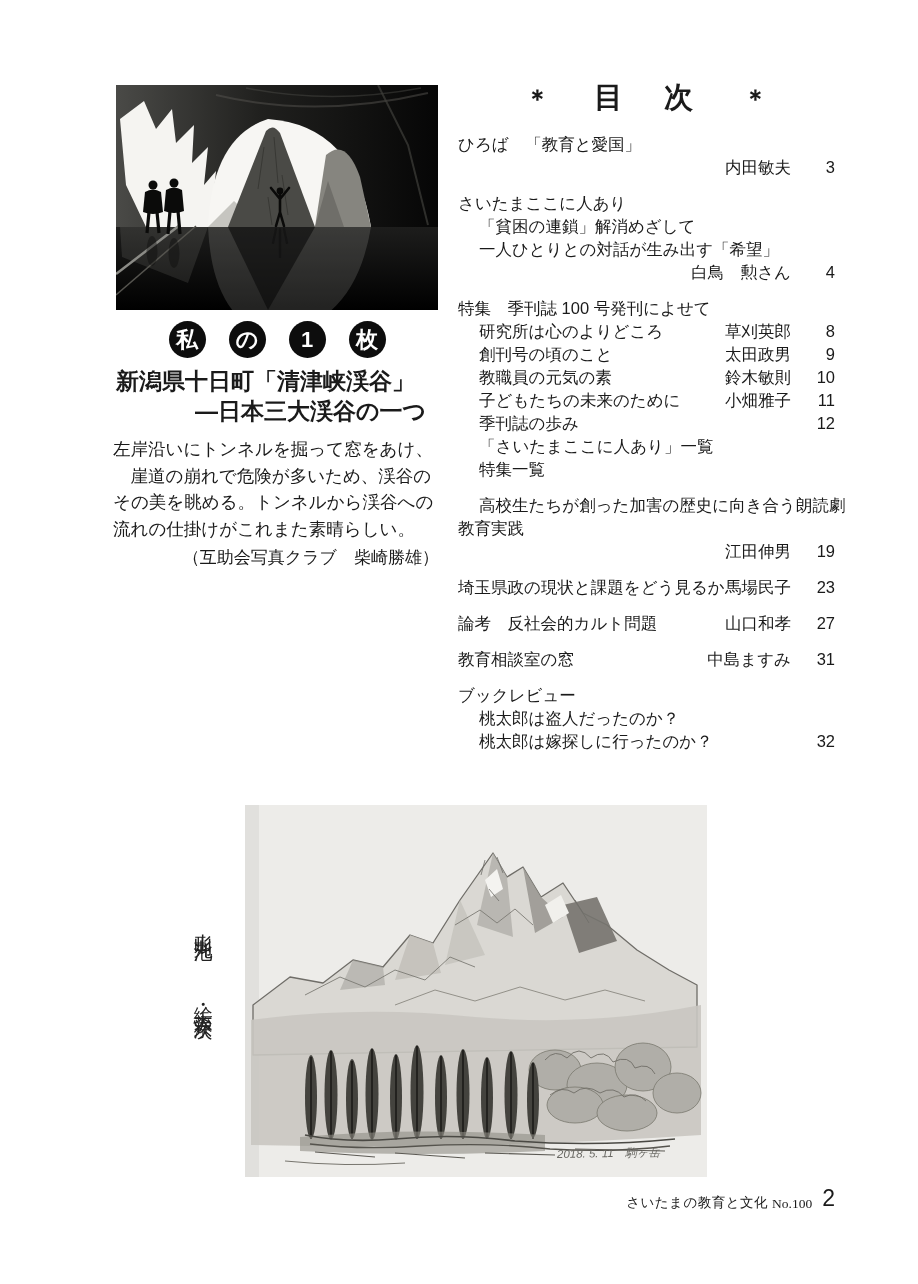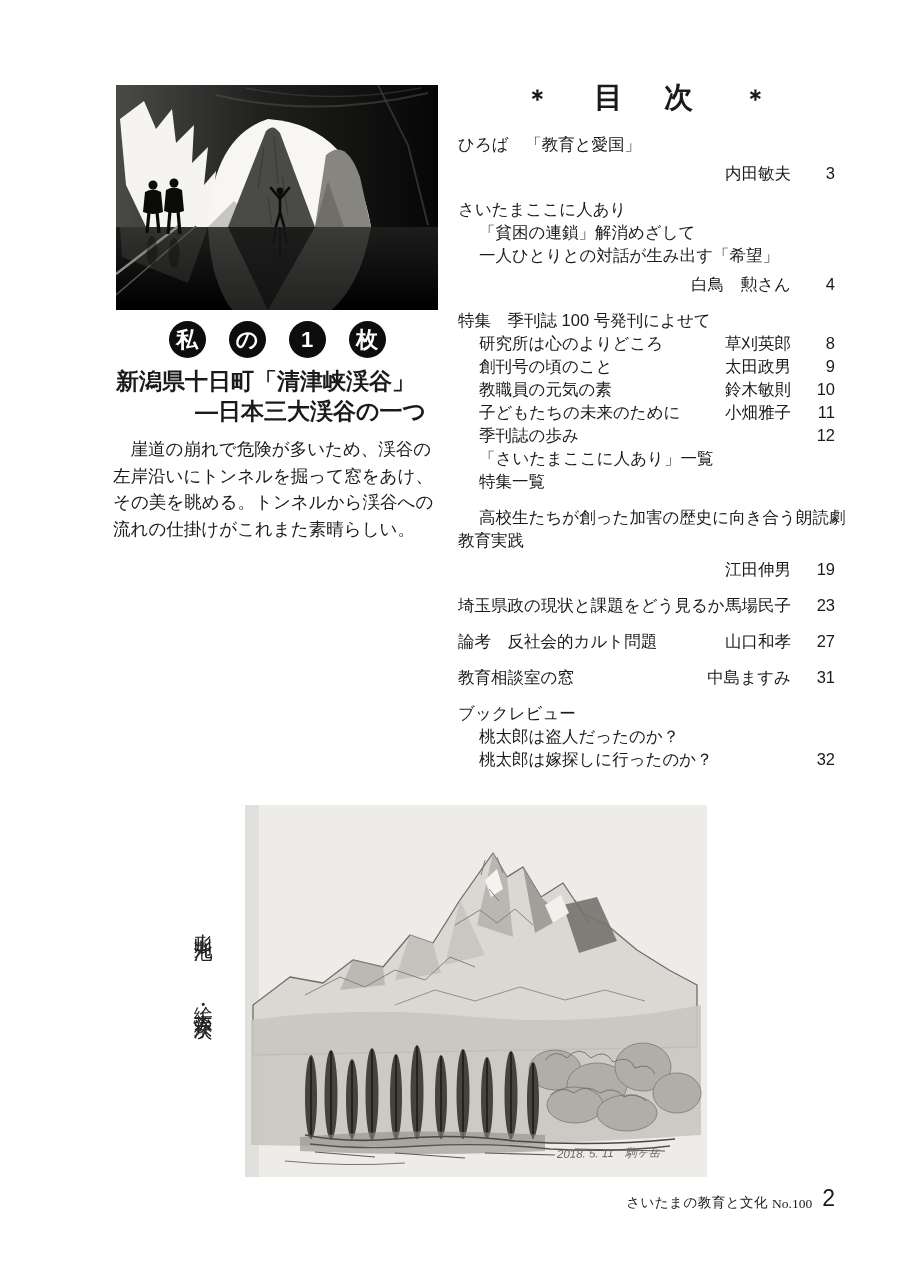--- a/index.html
+++ b/index.html
@@ -22,21 +22,21 @@
   
   .toc-header{
     position:absolute;left:458px;top:78px;width:377px;
     display:flex;justify-content:center;align-items:center;gap:44px;font-weight:bold;
   }
   .toc-header .mark{font-size:25px;}
   .toc-header .ttl{font-size:29px;letter-spacing:6px;}
   .toc{position:absolute;left:458px;top:133px;width:377px;font-size:16.5px;}
   .toc-section{margin-bottom:13px;}
   .toc-row{display:flex;line-height:23px;}
-  .toc-row.authors{margin-top:6px;}
+  .toc-row.authors{}
   .toc-row .t{flex:1 1 auto;white-space:nowrap;}
   .toc-row.ind .t{padding-left:21px;}
   .toc-row .a{white-space:nowrap;text-align:right;}
   .toc-row .p{flex:0 0 44px;text-align:right;white-space:nowrap;}
   
   .sketch{position:absolute;left:245px;top:805px;width:462px;height:372px;display:block;}
   .artist-label{
     position:absolute;left:190px;top:918px;height:290px;
     writing-mode:vertical-rl;font-size:19px;letter-spacing:3px;color:#222;
   }
@@ -115,21 +115,22 @@
       <span class="badge-circle">の</span>
       <span class="badge-circle">1</span>
       <span class="badge-circle">枚</span>
     </div>
 
   <div class="photo-title">
     <span class="line1">新潟県十日町「清津峡渓谷」</span>
     <span class="line2">―日本三大渓谷の一つ</span>
   </div>
 
-  <div class="photo-desc"><div>　崖道の崩れで危険が多いため、渓谷の</div><div>左岸沿いにトンネルを掘って窓をあけ、</div><div>その美を眺める。トンネルから渓谷への</div><div>流れの仕掛けがこれまた素晴らしい。</div></div>
+  <div class="photo-desc"><div>左岸沿いにトンネルを掘って窓をあけ、</div><div>　崖道の崩れで危険が多いため、渓谷の</div><div>その美を眺める。トンネルから渓谷への</div><div>流れの仕掛けがこれまた素晴らしい。</div></div>
+  <div class="photo-credit">（互助会写真クラブ　柴崎勝雄）</div>
 
   <div class="toc-header">
     <span class="mark">＊</span>
     <span class="ttl">目　次</span>
     <span class="mark">＊</span>
   </div>
   <div class="toc">
       <div class="toc-section">
         <div class="toc-row">
           <span class="t">ひろば　「教育と愛国」</span>

